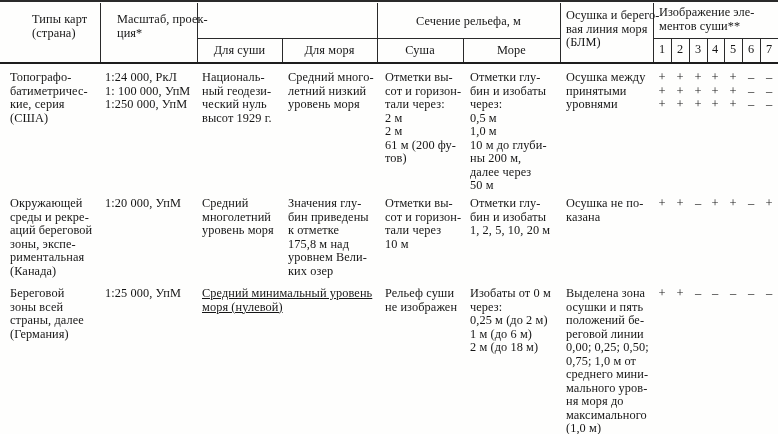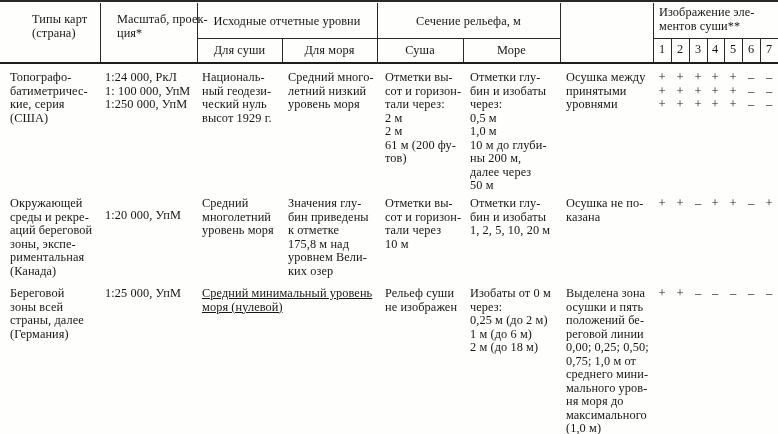--- a/index.html
+++ b/index.html
@@ -63,26 +63,28 @@
   <div class="vline" style="left:689px; top:38px; height:24px;"></div>
   <div class="vline" style="left:707px; top:38px; height:24px;"></div>
   <div class="vline" style="left:724px; top:38px; height:24px;"></div>
   <div class="vline" style="left:742px; top:38px; height:24px;"></div>
   <div class="vline" style="left:760px; top:38px; height:24px;"></div>
 
   <div class="cell" style="left:32px; top:13px;">Типы карт
 (страна)</div>
   <div class="cell" style="left:105px; top:13px;margin-left:12px;">Масштаб, проек-
 ция*</div>
-  <div class="cell center" style="left:197px; top:15px; width:180px;">Исходные отчетные уровни</div>
   <div class="cell center" style="left:197px; top:44px; width:85px;">Для суши</div>
   <div class="cell center" style="left:282px; top:44px; width:95px;">Для моря</div>
   <div class="cell center" style="left:377px; top:15px; width:183px;">Сечение рельефа, м</div>
   <div class="cell center" style="left:377px; top:44px; width:86px;">Суша</div>
   <div class="cell center" style="left:463px; top:44px; width:97px;">Море</div>
+  <div class="cell" style="left:566px; top:9px;">Осушка и берего-
+вая линия моря
+(БЛМ)</div>
   <div class="cell" style="left:659px; top:6px;">Изображение эле-
 ментов суши**</div>
   <div class="numcell" style="left:653px; top:43px;">1</div>
   <div class="numcell" style="left:671px; top:43px;">2</div>
   <div class="numcell" style="left:689px; top:43px;">3</div>
   <div class="numcell" style="left:706px; top:43px;">4</div>
   <div class="numcell" style="left:724px; top:43px;">5</div>
   <div class="numcell" style="left:742px; top:43px;">6</div>
   <div class="numcell" style="left:760px; top:43px;">7</div>
 
@@ -143,21 +145,21 @@
 –</div>
   </div>
 
   <div>
     <div class="cell" style="left:10px; top:197px;">Окружающей
 среды и рекре-
 аций береговой
 зоны, экспе-
 риментальная
 (Канада)</div>
-    <div class="cell" style="left:105px; top:197px;margin-top:12px;">1:20 000, УпМ</div>
+    <div class="cell" style="left:105px; top:197px;">1:20 000, УпМ</div>
     <div class="cell" style="left:202px; top:197px;">Средний
 многолетний
 уровень моря</div>
     <div class="cell" style="left:288px; top:197px;">Значения глу-
 бин приведены
 к отметке
 175,8 м над
 уровнем Вели-
 ких озер</div>
     <div class="cell" style="left:385px; top:197px;">Отметки вы-

